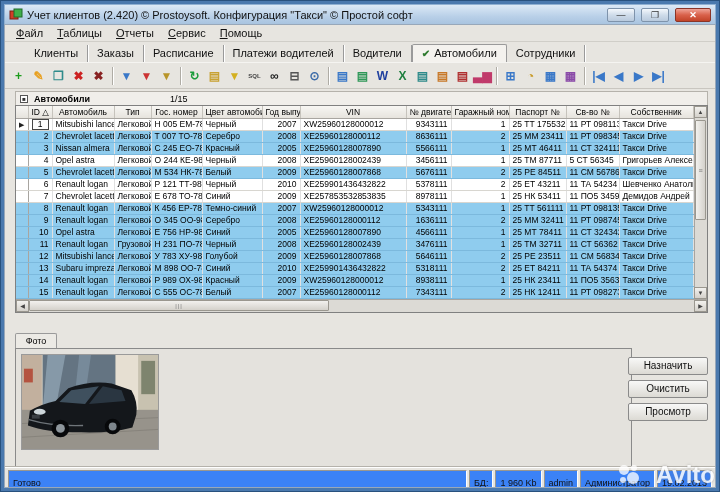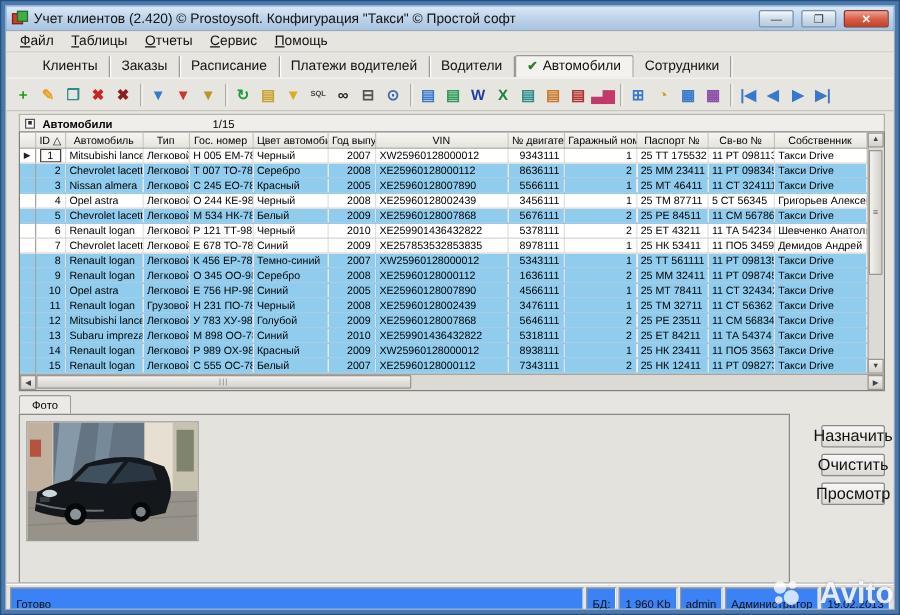--- a/index.html
+++ b/index.html
@@ -36,27 +36,27 @@
   tr.plain td{background:#fff;border-bottom:1px solid #d8d6d0}
   td.r{text-align:right}
   td.selcol{background:#e7e5e0;border-right:1px solid #a8a5a0;text-align:center;font-size:7px;color:#222;padding:0}
   .idbox{display:inline-block;border:1px solid #444;background:#fbfbfb;padding:0 5px;line-height:9px}
   .vscroll{width:13px;background:#dcdad5;border-left:1px solid #a8a5a0;display:flex;flex-direction:column;align-items:center}
   .vscroll .btn,.hscroll .btn{width:13px;height:12px;background:linear-gradient(#f2f1ee,#d4d1cb);border:1px solid #9a978f;font-size:6px;color:#444;display:flex;align-items:center;justify-content:center;flex:none}
   .vthumb{width:11px;height:100px;margin-top:2px;background:linear-gradient(90deg,#f2f1ee,#d4d1cb);border:1px solid #9a978f;border-radius:1px;display:flex;align-items:center;justify-content:center;font-size:7px;color:#777}
   .hscroll{height:13px;background:#dcdad5;border-top:1px solid #a8a5a0;display:flex;align-items:center}
   .hscroll .btn{height:12px}
   .hthumb{width:300px;height:11px;background:linear-gradient(#f2f1ee,#d4d1cb);border:1px solid #9a978f;border-radius:1px;display:flex;align-items:center;justify-content:center;font-size:6px;color:#777;letter-spacing:1px}
-  .photo-row{flex:1;display:flex;margin-top:3px;min-height:0}
+  .photo-row{flex:1;display:flex;margin-top:20px;min-height:0}
   .photo-left{flex:1;display:flex;flex-direction:column;min-width:0}
   .photo-tab{width:42px;height:15px;background:#eceae5;border:1px solid #9a9a9a;border-bottom:none;border-radius:2px 2px 0 0;font-size:9px;display:flex;align-items:center;justify-content:center}
   .photo-panel{flex:1;background:#e4e2dd;border:1px solid #8a8a8a;padding:5px;min-height:0}
   .car-photo{width:138px;height:96px;border:1px solid #9a9a9a;display:block}
   .photo-btns{width:76px;display:flex;flex-direction:column;align-items:flex-end;gap:5px;padding-top:24px}
-  .pbtn{width:51px;height:18px;background:linear-gradient(#f8f8f7,#dcdad4);border:1px solid #8a8a8a;border-radius:2px;font-size:13px;display:flex;align-items:center;justify-content:center;color:#111}
+  .pbtn{width:80px;height:18px;background:linear-gradient(#f8f8f7,#dcdad4);border:1px solid #8a8a8a;border-radius:2px;font-size:10px;display:flex;align-items:center;justify-content:center;color:#111}
   .statusbar{height:20px;display:flex;align-items:stretch;gap:2px;padding:2px 3px;background:#e7e5e0;border-top:1px solid #fff;box-shadow:0 -1px 0 #b5b2ab}
   .spanel{border:1px solid;border-color:#9a978f #fdfdfc #fdfdfc #9a978f;background:#3b82f6;font-size:9px;color:#111;display:flex;align-items:center;padding:12px 4px;white-space:nowrap;overflow:hidden}
   .spanel.grow{flex:1}
   .watermark{position:absolute;right:4px;bottom:2px;display:flex;align-items:flex-start;gap:14px;opacity:.85;pointer-events:none}
   .watermark .wm-text{font-size:24px;font-weight:bold;color:#fff;text-shadow:0 0 3px rgba(120,120,120,.6)}
 </style>
 </head>
 <body>
 
 <div class="window">

